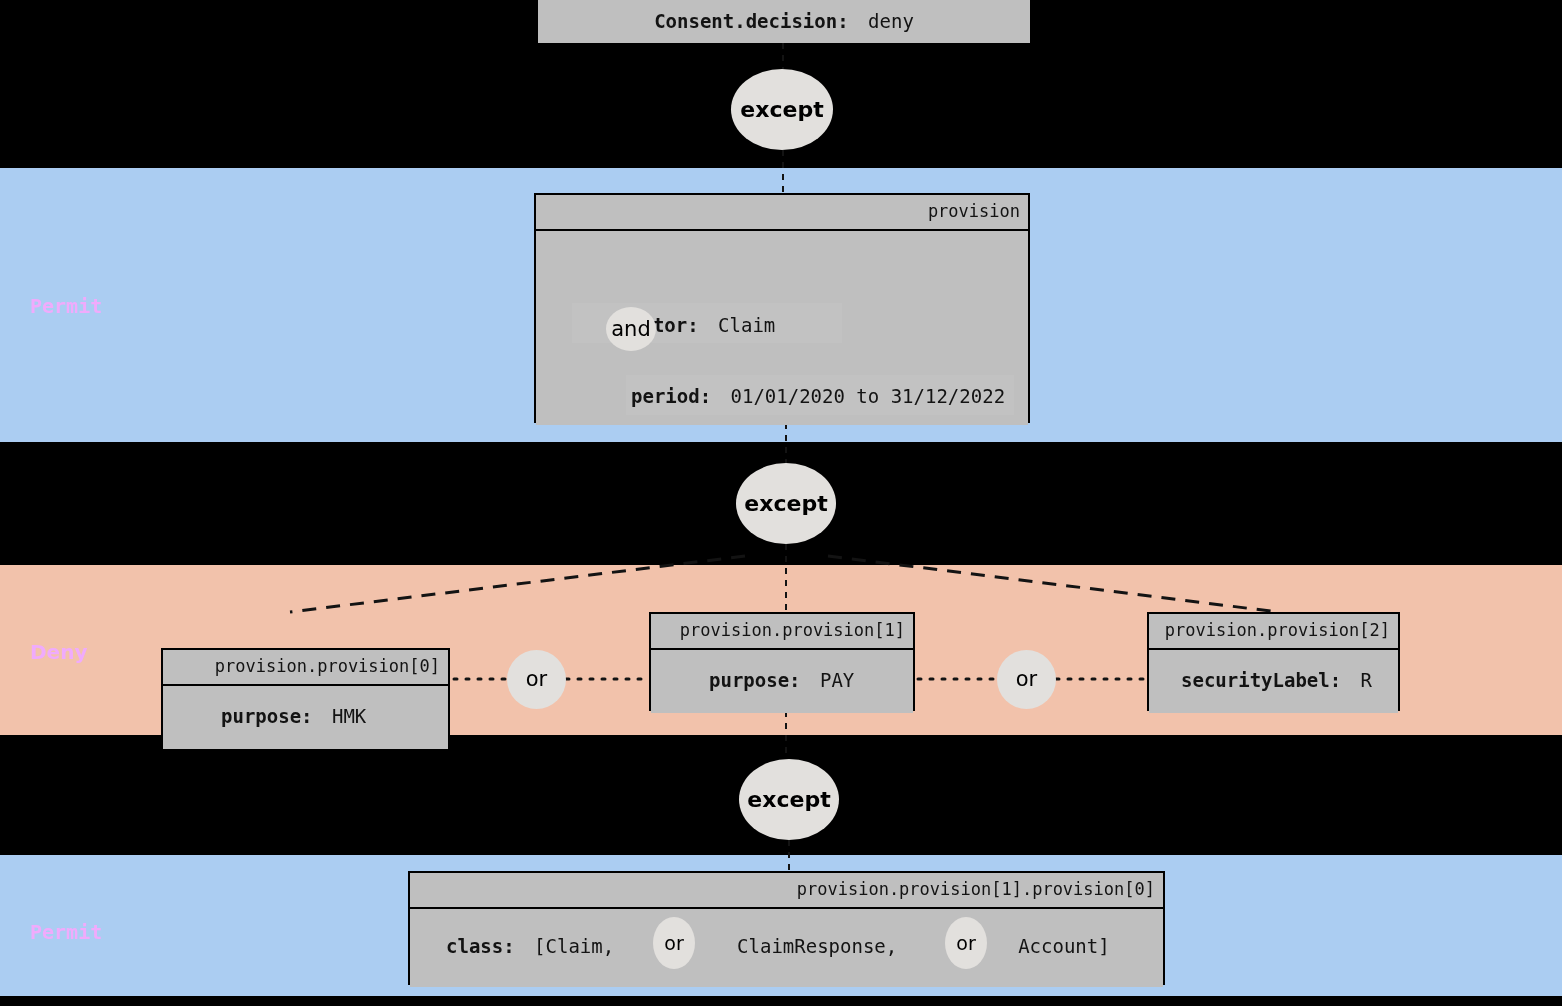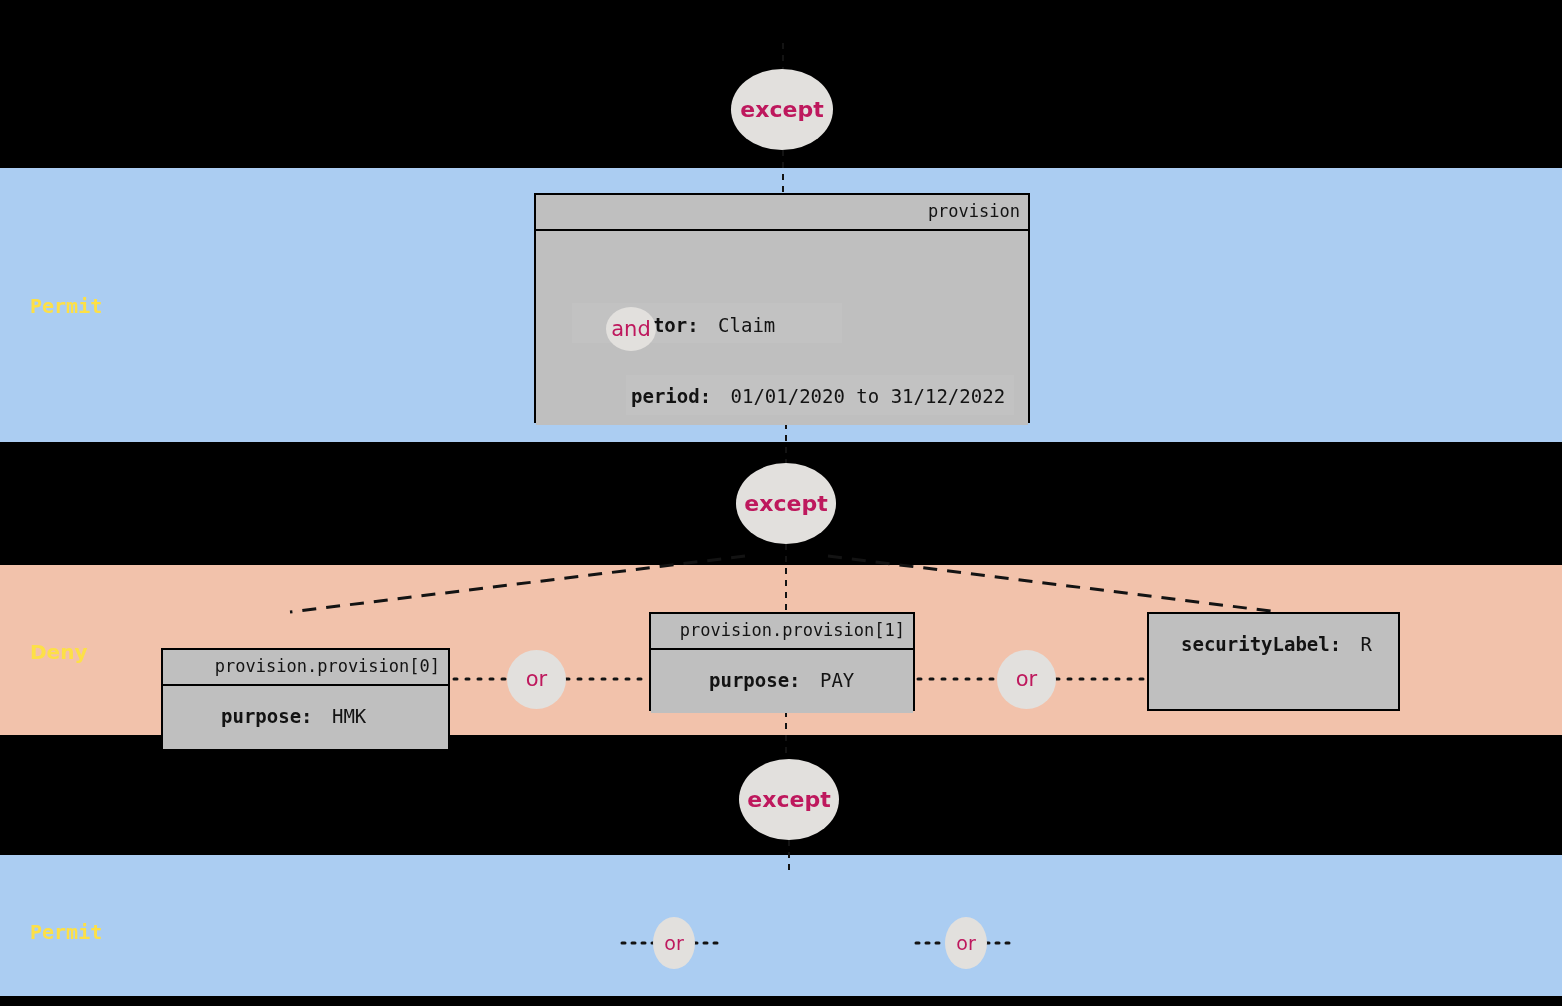--- a/index.html
+++ b/index.html
@@ -21,21 +21,21 @@
     position: absolute;
     left: 0;
   }
   .band-permit { background: #abcdf2; }
   .band-deny   { background: #f2c2ab; }
 
   .band-label {
     position: absolute;
     font-size: 20px;
     font-weight: bold;
-    color: #fde047;
+    color: #f0abfc;
     letter-spacing: 0px;
     white-space: nowrap;
   }
   .band-label.mono { font-family: "DejaVu Sans Mono", "Liberation Mono", monospace; }
   .band-label.sans { font-family: "DejaVu Sans", "Liberation Sans", sans-serif; }
 
   
   .node {
     position: absolute;
     box-sizing: border-box;
@@ -88,21 +88,21 @@
   .attr-shade {
     position: absolute;
     background: rgba(255,255,255,0.06);
   }
 
   
   .circle {
     position: absolute;
     border-radius: 50%;
     background: #e2e0dd;
-    color: #be185d;
+    color: #000000;
     display: flex;
     align-items: center;
     justify-content: center;
     font-family: "DejaVu Sans", "Liberation Sans", sans-serif;
     line-height: 1;
     white-space: nowrap;
   }
   .circle.except {
     font-size: 22px;
     font-weight: bold;
@@ -159,20 +159,24 @@
     <line x1="566" y1="679" x2="648" y2="679" stroke="#131313" stroke-width="3" stroke-dasharray="3,9" stroke-linecap="round"></line>
     <line x1="918" y1="679" x2="998" y2="679" stroke="#131313" stroke-width="3" stroke-dasharray="3,9" stroke-linecap="round"></line>
     <line x1="1056" y1="679" x2="1146" y2="679" stroke="#131313" stroke-width="3" stroke-dasharray="3,9" stroke-linecap="round"></line>
 
     <line x1="622" y1="943" x2="654" y2="943" stroke="#131313" stroke-width="3" stroke-dasharray="3,7" stroke-linecap="round"></line>
     <line x1="694" y1="943" x2="722" y2="943" stroke="#131313" stroke-width="3" stroke-dasharray="3,7" stroke-linecap="round"></line>
     <line x1="916" y1="943" x2="946" y2="943" stroke="#131313" stroke-width="3" stroke-dasharray="3,7" stroke-linecap="round"></line>
     <line x1="986" y1="943" x2="1016" y2="943" stroke="#131313" stroke-width="3" stroke-dasharray="3,7" stroke-linecap="round"></line>
   </svg>
 
+  <div class="bar" style="left:538px; top:0px; width:492px; height:43px; padding-top:12px;">
+    <span class="k" style="font-weight: bold; margin-right: 8px;">Consent.decision:</span>
+    <span class="v">deny</span>
+  </div>
 
   <div class="circle except" style="left:731px; top:69px; width:102px; height:81px;">
     <span>except</span>
   </div>
 
   <div class="node" style="left:534px; top:193px; width:496px; height:230px;">
     <div class="node-header">provision</div>
     <div class="node-body" style="height:194px;">
       <div class="attr-shade" style="left:36px; top:72px; width:270px; height:40px;"></div>
       <div class="attr-shade" style="left:90px; top:144px; width:388px; height:40px;"></div>
@@ -219,32 +223,46 @@
         <span class="v">PAY</span>
       </div>
     </div>
   </div>
 
   <div class="circle op" style="left:997px; top:650px; width:59px; height:59px;">
     <span>or</span>
   </div>
 
   <div class="node" style="left:1147px; top:612px; width:253px; height:99px;">
+    <div class="node-header">provision.provision[2]</div>
     <div class="node-body" style="height:63px;">
       <div class="attr" style="left:32px; top:21px;">
         <span class="k" style="margin-right: 8px;">securityLabel:</span>
         <span class="v">R</span>
       </div>
     </div>
   </div>
 
   <div class="circle except" style="left:739px; top:759px; width:100px; height:81px;">
     <span>except</span>
   </div>
 
+  <div class="node" style="left:408px; top:871px; width:757px; height:114px;">
+    <div class="node-header">provision.provision[1].provision[0]</div>
+    <div class="node-body" style="height:78px;">
+      <div class="attr" style="left:36px; top:28px;">
+        <span class="k" style="margin-right: 8px;">class:</span>
+        <span class="v">[Claim,</span>
+        <span style="display:inline-block; width:100px;"></span>
+        <span class="v">ClaimResponse,</span>
+        <span style="display:inline-block; width:98px;"></span>
+        <span class="v">Account]</span>
+      </div>
+    </div>
+  </div>
 
   <div class="circle op" style="left:653px; top:917px; width:42px; height:52px; font-size:19px;">
     <span>or</span>
   </div>
   <div class="circle op" style="left:945px; top:917px; width:42px; height:52px; font-size:19px;">
     <span>or</span>
   </div>
 
 </div>
 

